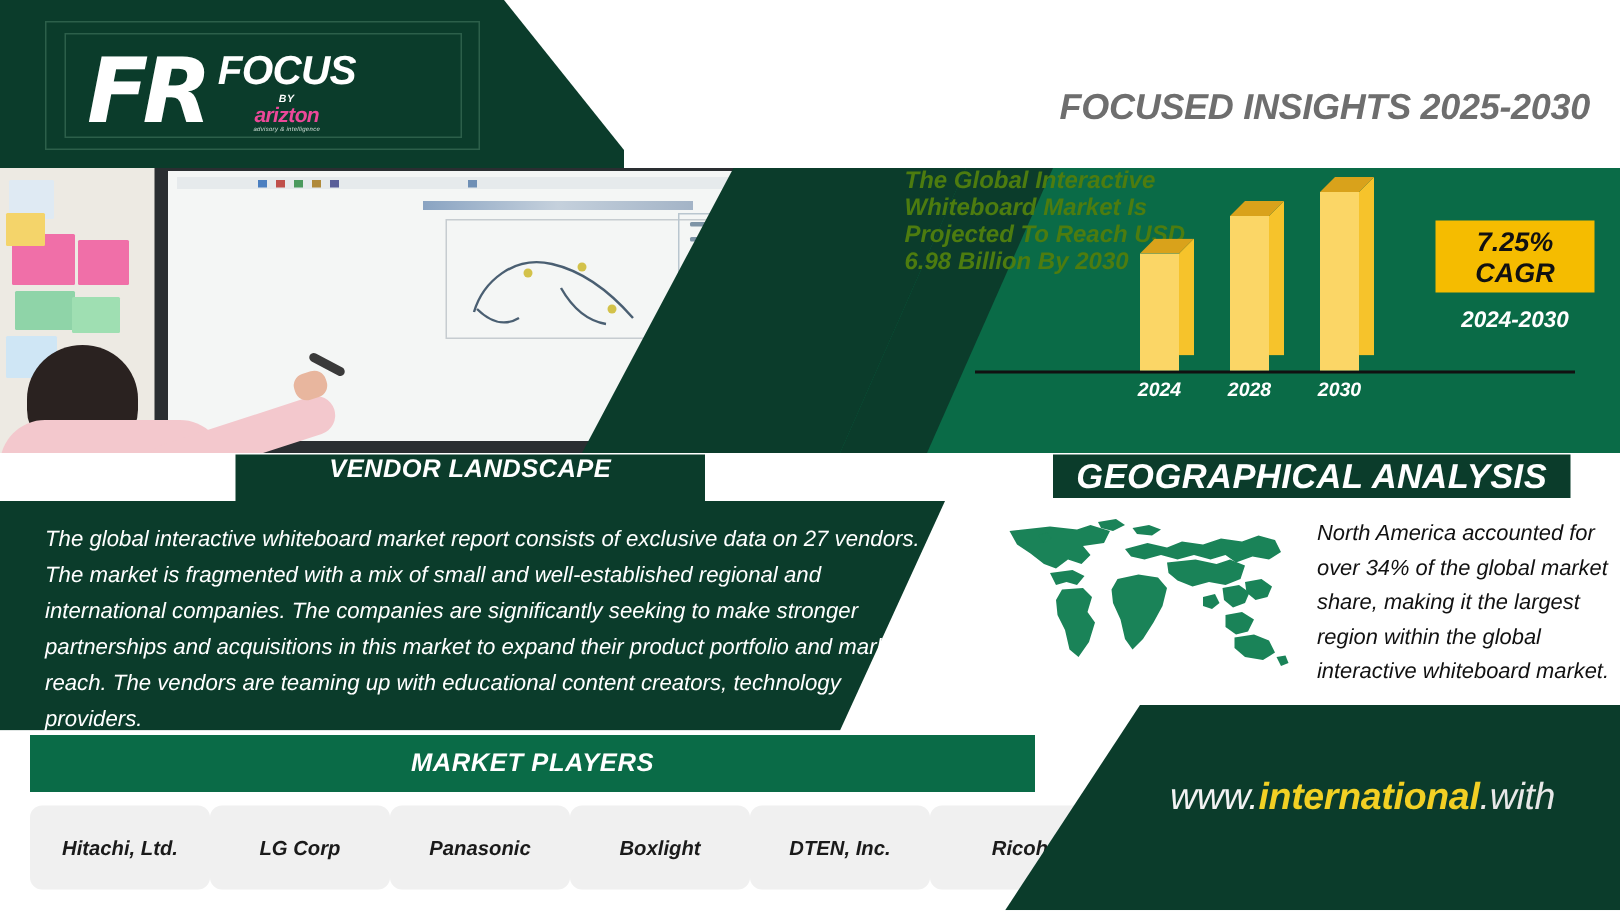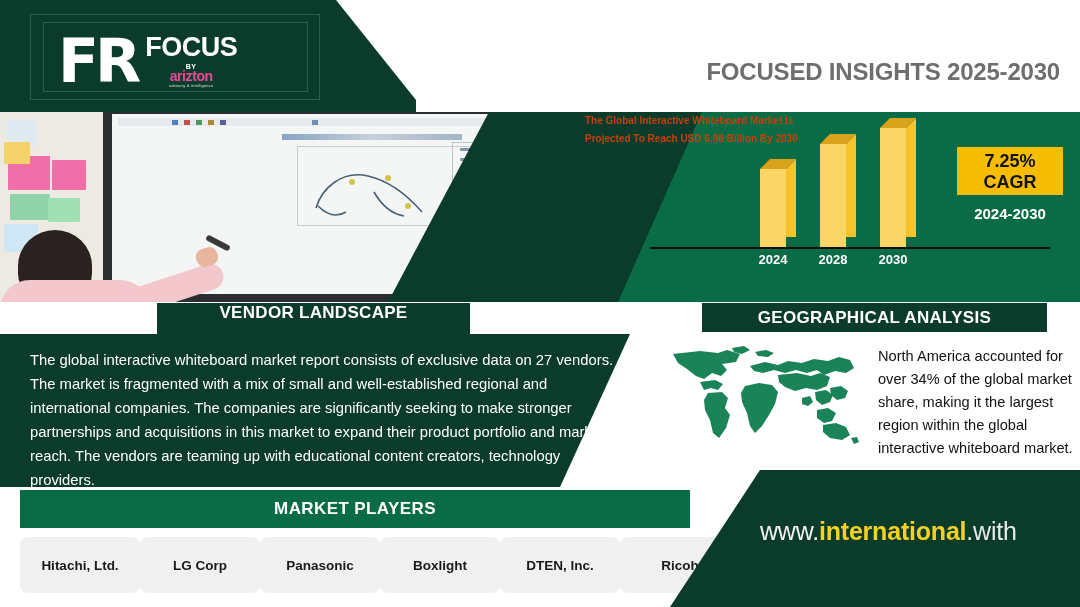--- a/index.html
+++ b/index.html
@@ -9,20 +9,21 @@
     background:#ffffff;
     position:relative;
     overflow:hidden;
   }
   #page {
     position:relative;
     width:1080px;
     height:607px;
     background:#ffffff;
     overflow:hidden;
+    font-style:italic;
   }
 
   
   .hdr-green-left {
     position:absolute; left:0; top:0; width:420px; height:112px;
     background:#0b3c2b;
     clip-path: polygon(0 0, 336px 0, 416px 100px, 416px 112px, 0 112px);
   }
   .hdr-logo-frame {
     position:absolute; left:30px; top:14px; width:290px; height:86px;
@@ -108,22 +109,22 @@
     position:absolute; left:560px; top:112px; width:520px; height:190px;
     background:#0a6b47;
     clip-path: polygon(84px 0, 520px 0, 520px 190px, 0 190px);
   }
   .chart-diag {
     position:absolute; left:560px; top:112px; width:520px; height:190px;
     background:#0b3c2b;
     clip-path: polygon(84px 0, 142px 0, 58px 190px, 0 190px);
   }
   .chart-blurb {
-    position:absolute; left:585px; top:112px; width:215px;
-    color:#c2410c; font-weight:bold; font-size:10px; line-height:18px;
+    position:absolute; left:603px; top:112px; width:215px;
+    color:#4d7c0f; font-weight:bold; font-size:16px; line-height:18px;
   }
   .cagr-box {
     position:absolute; left:957px; top:147px; width:106px; height:48px;
     background:#F5BC00; display:flex; flex-direction:column;
     align-items:center; justify-content:center;
   }
   .cagr-pct { color:#111111; font-weight:bold; font-size:18px; line-height:21px; }
   .cagr-lbl { color:#111111; font-weight:bold; font-size:18px; line-height:20px; }
   .cagr-years {
     position:absolute; left:957px; top:205px; width:106px; text-align:center;
@@ -141,21 +142,21 @@
   
   .vl-tab {
     position:absolute; left:157px; top:303px; width:313px; height:31px;
     background:#0b3c2b; display:flex; align-items:flex-start; justify-content:center;
   }
   .vl-tab span { color:#ffffff; font-weight:bold; font-size:17px; letter-spacing:0.3px; }
   .ga-tab {
     position:absolute; left:702px; top:303px; width:345px; height:29px;
     background:#0b3c2b; display:flex; align-items:center; justify-content:center;
   }
-  .ga-tab span { color:#ffffff; font-weight:bold; font-size:17px; letter-spacing:0.3px; }
+  .ga-tab span { color:#ffffff; font-weight:bold; font-size:23px; letter-spacing:0.3px; }
 
   
   .vl-panel {
     position:absolute; left:0; top:334px; width:700px; height:153px;
     background:#0b3c2b;
     clip-path: polygon(0 0, 630px 0, 560px 153px, 0 153px);
   }
   .vl-text {
     position:absolute; left:30px; top:348px; width:595px;
     color:#ffffff; font-size:14.8px; line-height:24px;
@@ -184,21 +185,21 @@
   
   .footer {
     position:absolute; left:640px; top:470px; width:440px; height:137px;
     background:#0b3c2b;
     clip-path: polygon(120px 0, 440px 0, 440px 137px, 30px 137px);
   }
   .footer-url {
     position:absolute; left:760px; top:517px; width:310px;
     font-size:25px; white-space:nowrap; letter-spacing:-0.2px;
   }
-  .u-www { color:#f2f2f2; font-weight:normal; }
+  .u-www { color:#f2f2f2; font-weight:normal;margin-left:20px; }
   .u-mid { color:#F2D024; font-weight:bold; }
   .u-end { color:#e8e8e8; font-weight:normal; }
 
   .white-wedge-mid {
     position:absolute; left:594px; top:302px; width:120px; height:40px;
     background:#ffffff; clip-path: polygon(0 0, 120px 0, 120px 40px);
   }
 </style>
 </head>
 <body>

